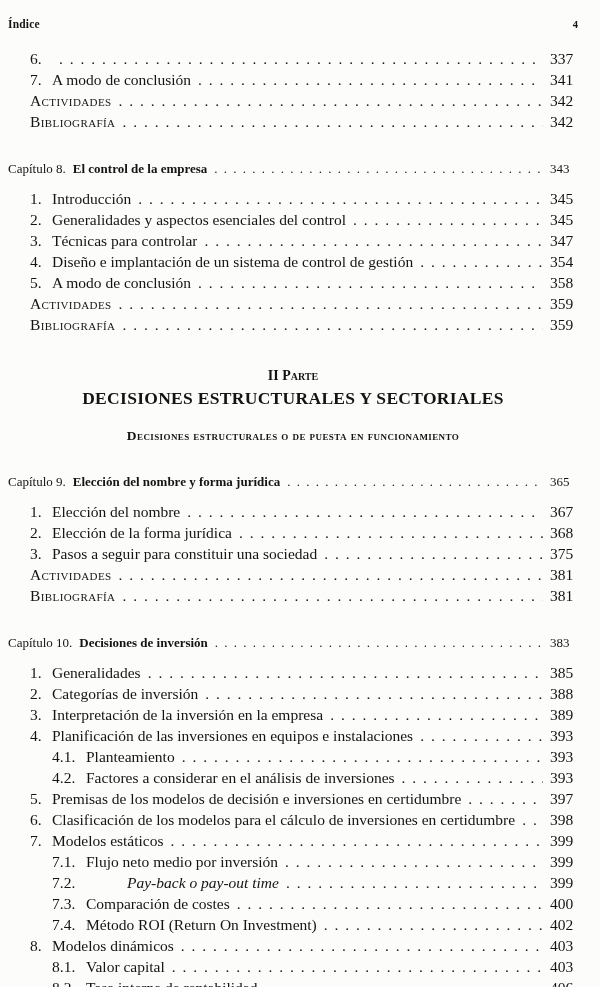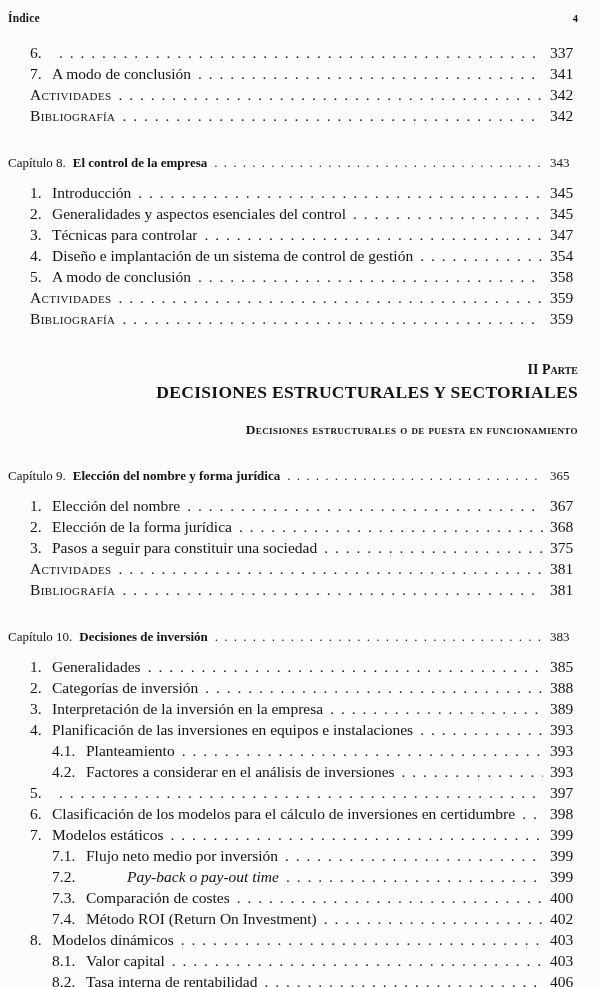--- a/index.html
+++ b/index.html
@@ -1,19 +1,19 @@
 <!DOCTYPE html>
 <html><head>
 <meta charset="utf-8">
 <style>
   html,body{margin:0;padding:0;background:#e8e8e6;}
   .page{
     width:600px;height:987px;margin:0 auto;background:#fcfcfa;color:#141414;
     font-family:"Liberation Serif","DejaVu Serif",serif;
-    box-sizing:border-box;padding:12px 22px 8px 8px;overflow:hidden;
+    box-sizing:border-box;padding:18px 22px 8px 8px;overflow:hidden;
   }
   
   .runhead{display:flex;justify-content:space-between;align-items:baseline;margin-bottom:18px;}
   .runhead .htitle{font-size:11.5px;font-weight:bold;letter-spacing:.2px;}
   .runhead .hpage{font-size:10.5px;font-weight:bold;}
   
   .row{display:flex;align-items:baseline;white-space:nowrap;line-height:21px;font-size:15.5px;}
   .row .num{flex:0 0 22px;}
   .row.lvl1{padding-left:22px;}
   .row.lvl2{padding-left:44px;}
@@ -22,21 +22,21 @@
   .row.sc .label{font-variant:small-caps;letter-spacing:.4px;}
   .row.it .label{font-style:italic;margin-left:41px;}
   .leader{flex:1 1 0;min-width:8px;overflow:hidden;white-space:nowrap;padding-left:7px;letter-spacing:1.5px;color:#1a1a1a;}
   .pg{flex:0 0 auto;min-width:28px;text-align:left;padding-left:7px;}
   
   .section{margin-top:26px;}
   .section:first-of-type{margin-top:0;}
   .chap-head{display:flex;align-items:baseline;white-space:nowrap;line-height:21px;font-size:13px;margin-bottom:9px;}
   .chap-head .ctitle{font-weight:bold;margin-left:7px;}
   
-  .part-block{margin-top:32px;margin-bottom:18px;text-align:right;}
+  .part-block{margin-top:32px;margin-bottom:18px;text-align:center;}
   .part-label{font-size:14px;font-weight:bold;font-variant:small-caps;line-height:18px;}
   .part-title{font-size:17.5px;font-weight:bold;line-height:26px;letter-spacing:.3px;}
   .part-subtitle{font-size:13.5px;font-weight:bold;font-variant:small-caps;letter-spacing:.4px;line-height:18px;margin-top:16px;}
 </style>
 </head>
 <body>
 
 <div class="page">
   <div class="runhead">
     <span class="htitle">Índice</span>
@@ -193,20 +193,21 @@
           <span class="pg">393</span>
         </div>
         <div class="row lvl2">
           <span class="num">4.2.</span>
           <span class="label">Factores a considerar en el análisis de inversiones</span>
           <span class="leader">. . . . . . . . . . . . . . . . . . . . . . . . . . . . . . . . . . . . . . . . . . . . . . . . . . . . . . . . . . . . . . . . . . . . . . . . . . . . . . . . . . . . . . . . . . . . . . . . . . . . . . . . . . . . . . . . . . . . . . . . . . . . . . . . . . . . . . . . . . . . </span>
           <span class="pg">393</span>
         </div>
         <div class="row lvl1">
           <span class="num">5.</span>
+          <span class="label">Premisas de los modelos de decisión e inversiones en certidumbre</span>
           <span class="leader">. . . . . . . . . . . . . . . . . . . . . . . . . . . . . . . . . . . . . . . . . . . . . . . . . . . . . . . . . . . . . . . . . . . . . . . . . . . . . . . . . . . . . . . . . . . . . . . . . . . . . . . . . . . . . . . . . . . . . . . . . . . . . . . . . . . . . . . . . . . . </span>
           <span class="pg">397</span>
         </div>
         <div class="row lvl1">
           <span class="num">6.</span>
           <span class="label">Clasificación de los modelos para el cálculo de inversiones en certidumbre</span>
           <span class="leader">. . . . . . . . . . . . . . . . . . . . . . . . . . . . . . . . . . . . . . . . . . . . . . . . . . . . . . . . . . . . . . . . . . . . . . . . . . . . . . . . . . . . . . . . . . . . . . . . . . . . . . . . . . . . . . . . . . . . . . . . . . . . . . . . . . . . . . . . . . . . </span>
           <span class="pg">398</span>
         </div>
         <div class="row lvl1">

